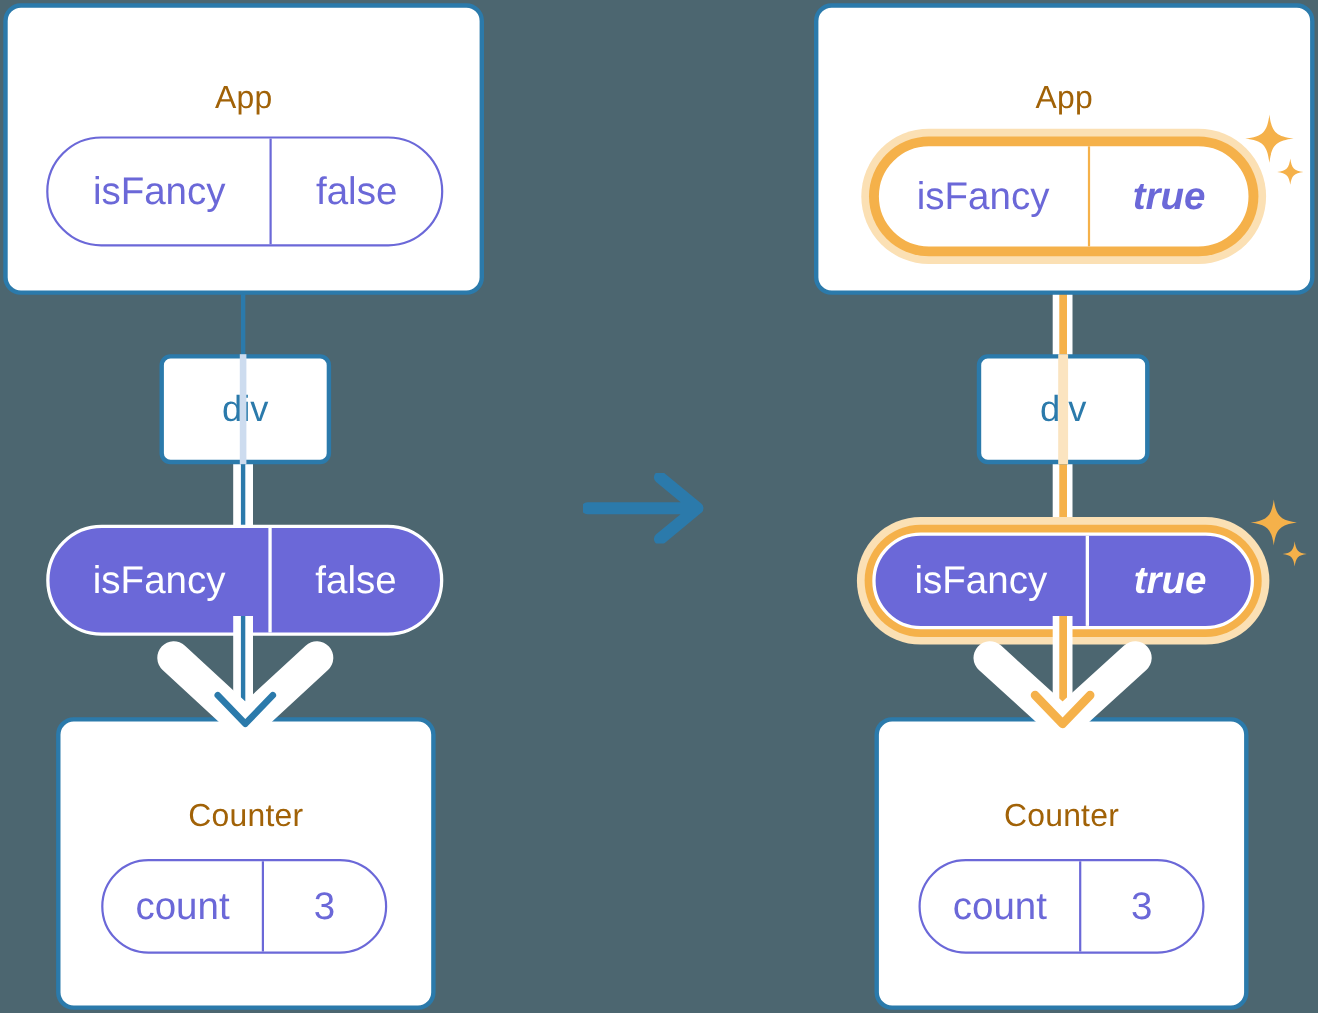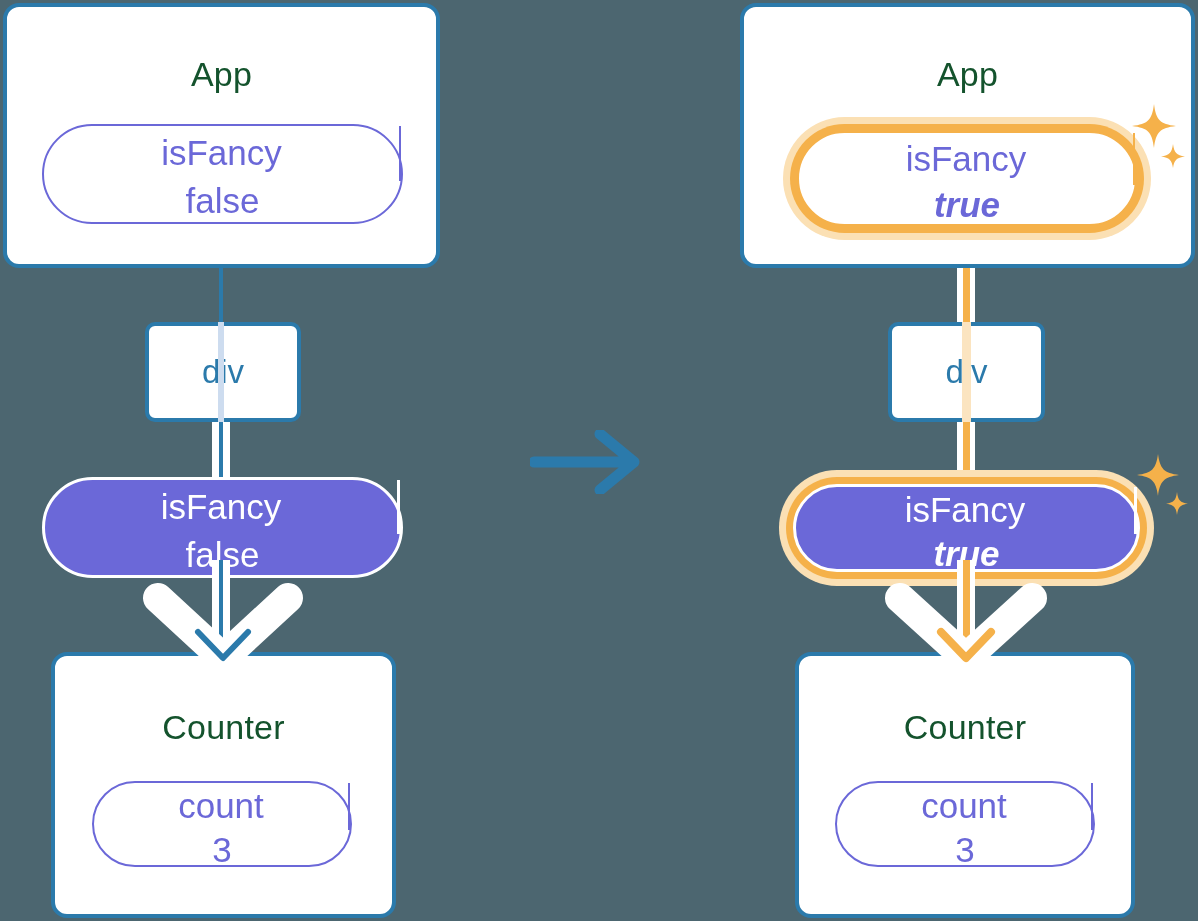--- a/index.html
+++ b/index.html
@@ -16,25 +16,26 @@
     position: absolute;
     background: #ffffff;
     border: 4px solid #2b7aab;
     border-radius: 16px;
     z-index: 6;
   }
   .comp-title {
     position: absolute;
     left: 0; right: 0;
     text-align: center;
-    color: #14532d;
-    font-size: 34px;
+    color: #a16207;
+    font-size: 29px;
     font-weight: 400;
     letter-spacing: 0.2px;
     white-space: nowrap;
+    margin-top: 18px;
   }
   .div-box {
     position: absolute;
     background: #ffffff;
     border: 4px solid #2b7aab;
     border-radius: 10px;
     z-index: 6;
     display: flex;
     align-items: center;
     justify-content: center;
@@ -43,21 +44,20 @@
   }
   .div-label { position: relative; z-index: 2; }
 
   
   .pill {
     position: absolute;
     display: flex;
     align-items: stretch;
     border-radius: 999px;
     z-index: 8;
-    flex-direction: column;
   }
   .pill-outline {
     background: #ffffff;
     border: 2px solid #6b68d8;
   }
   .pill-outline .pill-key,
   .pill-outline .pill-val { color: #6b68d8; }
   .pill-outline .pill-key { border-right: 2px solid #6b68d8; }
 
   .pill-filled {

